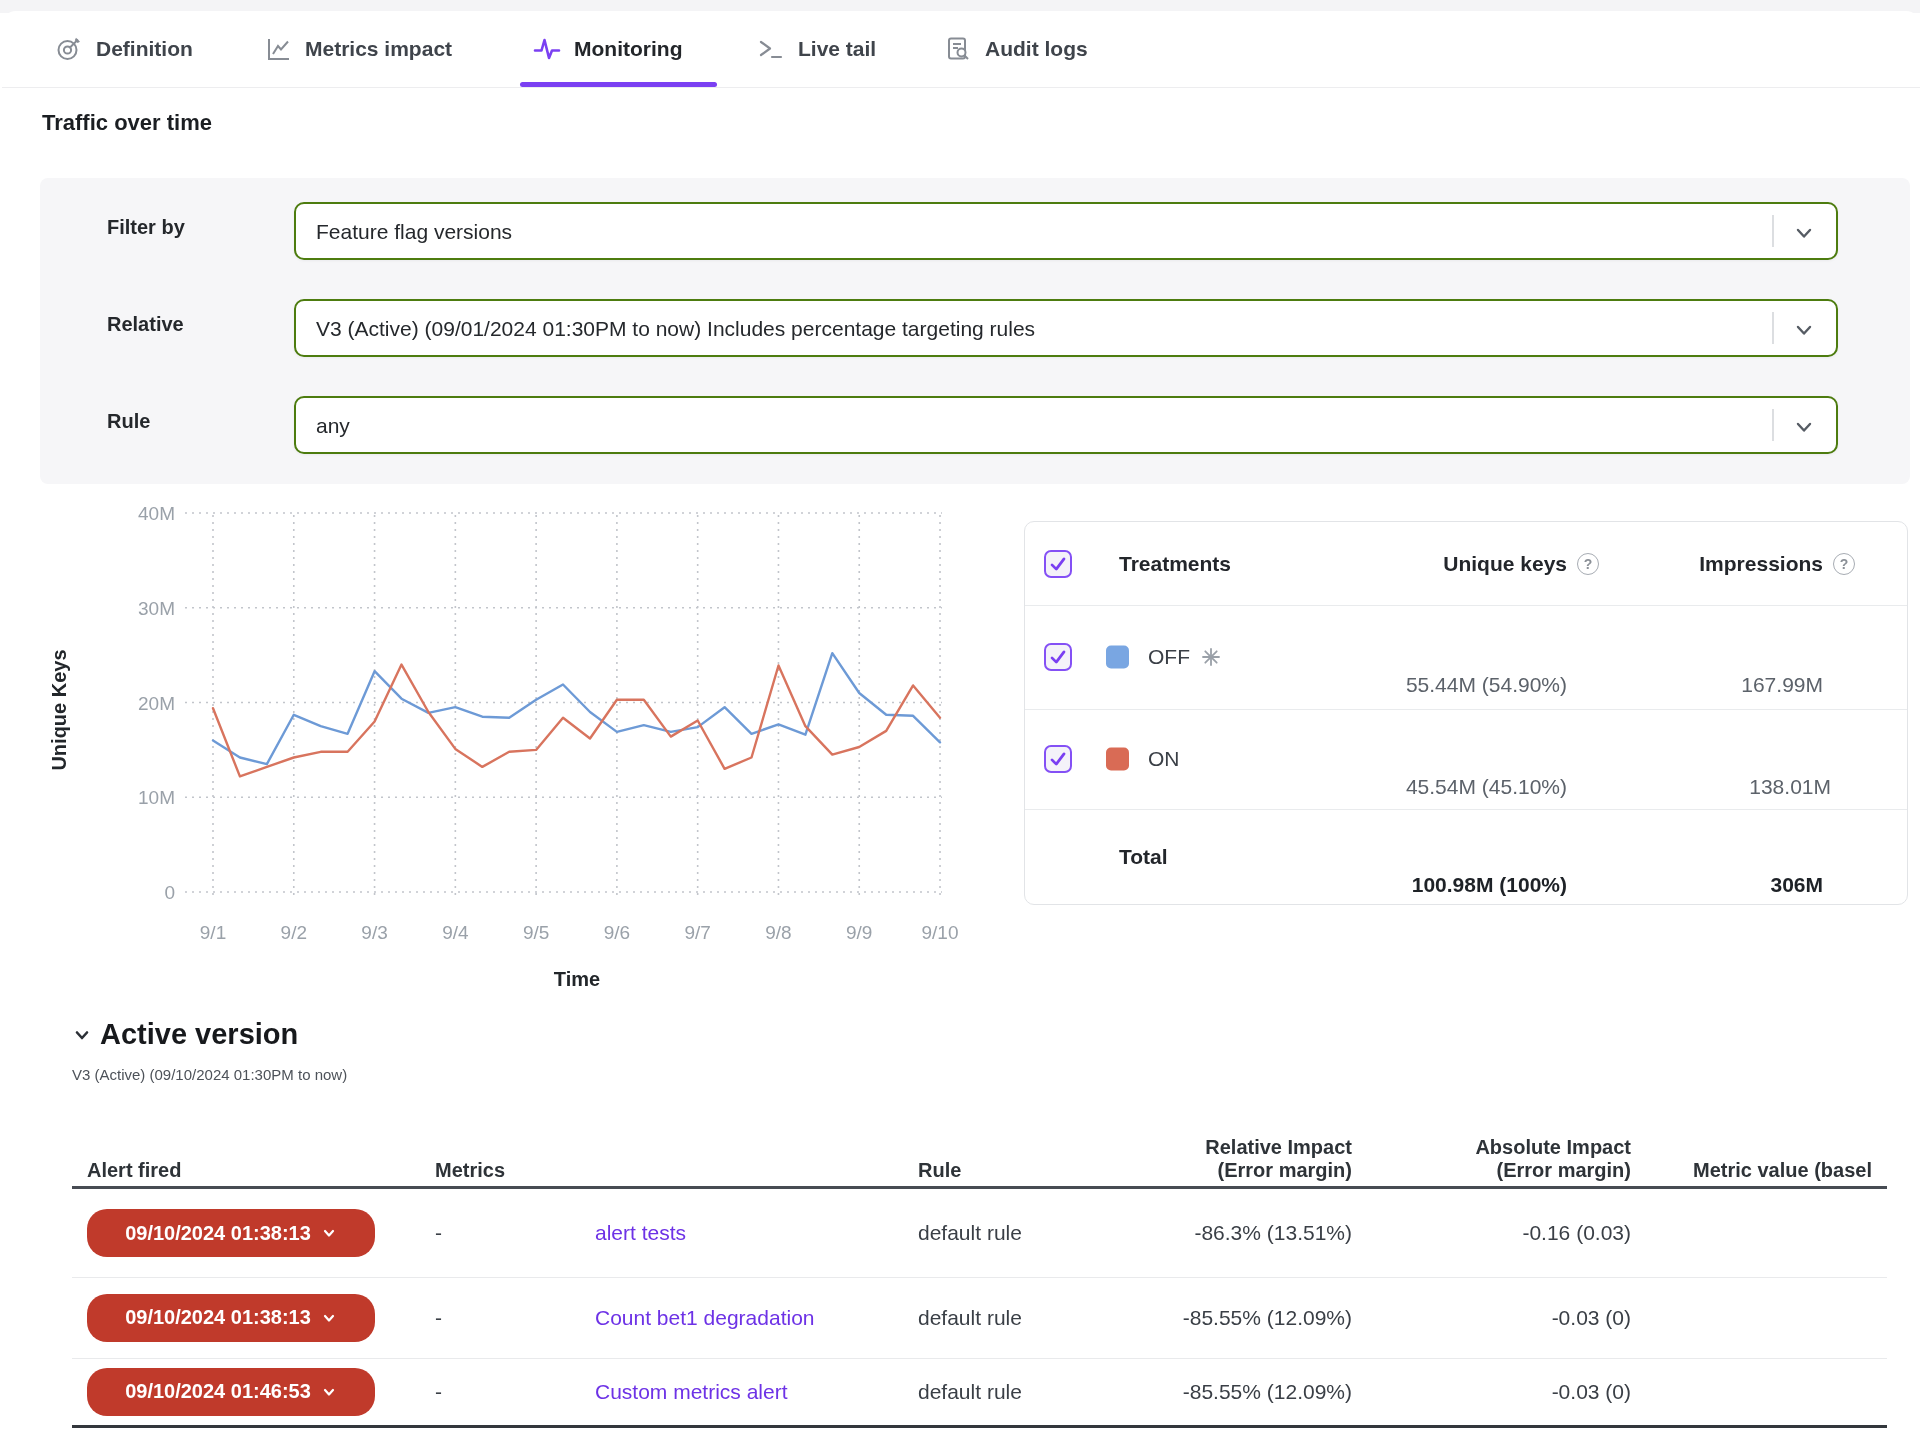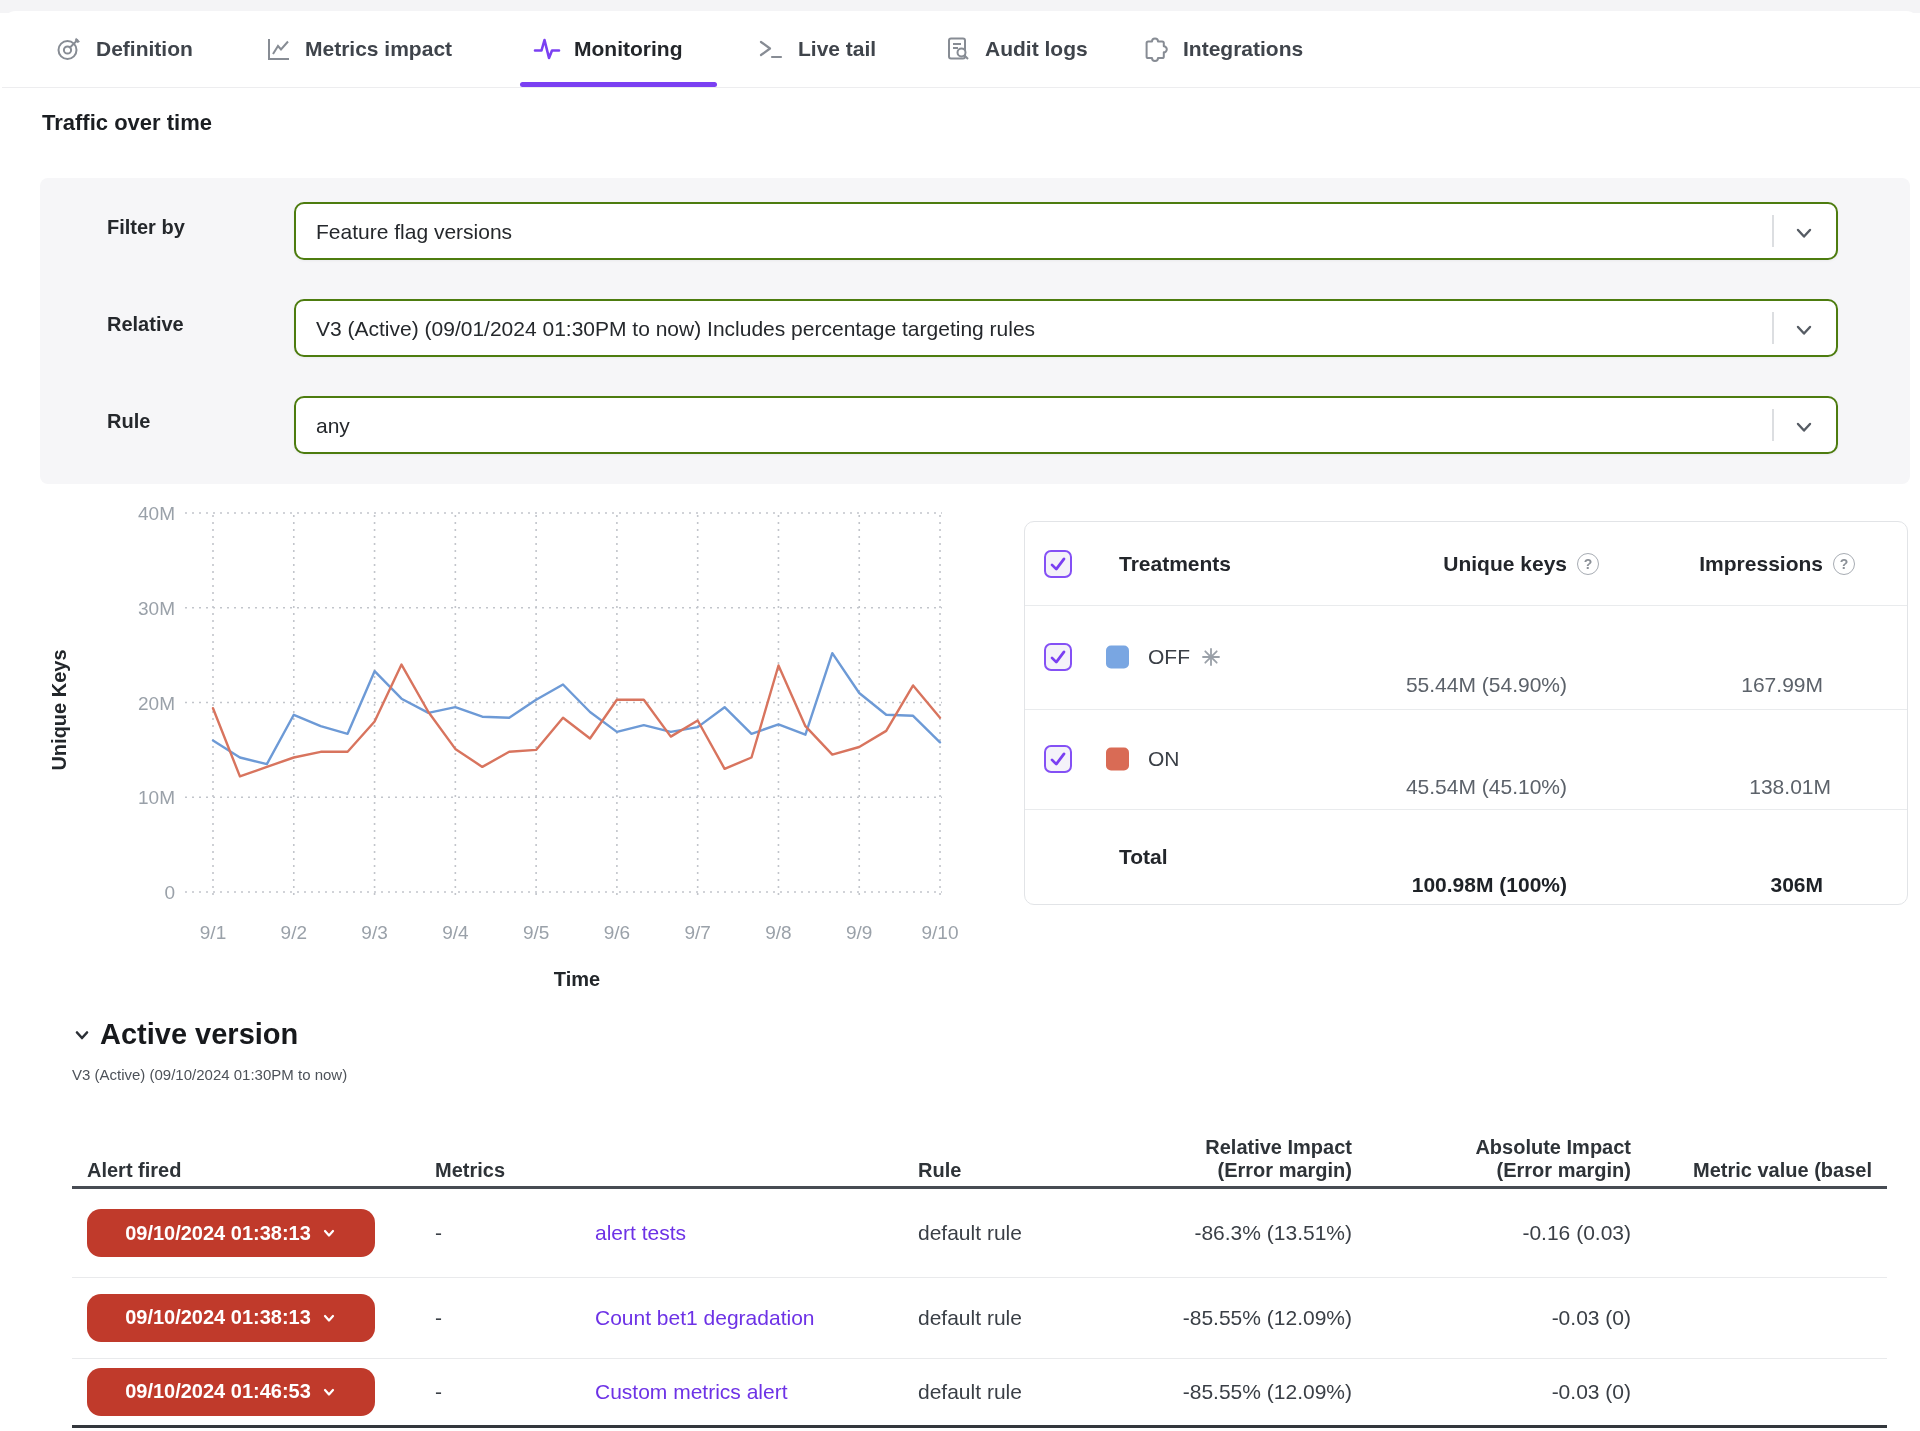--- a/index.html
+++ b/index.html
@@ -45,21 +45,21 @@
   .av-title{font-size:29px;font-weight:bold;color:#17191c;margin:0;}
   .av-sub{position:absolute;left:72px;top:1066px;font-size:15px;color:#4d5259;}
   
   .alerts{position:absolute;left:72px;top:1110px;width:1818px;height:321px;overflow:hidden;}
   .ah{position:absolute;top:0;height:72px;display:flex;align-items:flex-end;font-size:20px;font-weight:bold;color:#2e3338;white-space:nowrap;}
   .ah.two{flex-direction:column;justify-content:flex-end;align-items:flex-end;}
   .ah-underline{position:absolute;left:0;top:76px;width:1815px;height:2.5px;background:#474c53;}
   .a-row{position:absolute;left:0;width:1900px;}
   .a-div{position:absolute;left:0;width:1815px;height:1px;background:#e9eaec;}
   .a-bottom{position:absolute;left:0;top:315px;width:1815px;height:3px;background:#33373c;}
-  .fired-btn{position:absolute;left:15px;top:50%;transform:translateY(-50%);width:288px;height:48px;background:#c03a2b;border-radius:14px;color:#fff;font-size:20px;font-weight:bold;display:flex;align-items:center;justify-content:center;gap:10px;cursor:pointer;white-space:nowrap;}
+  .fired-btn{position:absolute;left:15px;top:50%;transform:translateY(-50%);width:288px;height:48px;background:#c03a2b;border-radius:20px;color:#fff;font-size:20px;font-weight:bold;display:flex;align-items:center;justify-content:center;gap:10px;cursor:pointer;white-space:nowrap;}
   .a-cell{position:absolute;top:50%;transform:translateY(-50%);font-size:21px;color:#3a3f46;white-space:nowrap;}
   .a-link{color:#6d32e6;cursor:pointer;}
   .a-right{text-align:right;}
 </style>
 </head>
 <body>
 
 <div class="page">
   <div class="top-strip"></div>
 
@@ -105,28 +105,20 @@
       <span class="ticon">
         <svg viewBox="0 0 28 28" fill="none" stroke="#878c94" stroke-width="2">
             <rect x="5" y="3.5" width="16" height="20" rx="2"></rect>
             <line x1="9" y1="9" x2="17" y2="9"></line>
             <line x1="9" y1="13" x2="14" y2="13"></line>
             <circle cx="17.5" cy="17.5" r="4" fill="#fff"></circle>
             <line x1="20.5" y1="20.5" x2="24" y2="24"></line>
           </svg>
       </span>
       <span class="tlabel">Audit logs</span>
-    </div>
-    <div class="tab" style="left:1140px">
-      <span class="ticon">
-        <svg viewBox="0 0 28 28" fill="none" stroke="#878c94" stroke-width="2" stroke-linejoin="round">
-            <path d="M6.2,6.5 H10 A3,3 0 1 1 16,6.5 H20.2 Q21.8,6.5 21.8,8.1 V11.3 A3,3 0 1 1 21.8,17.3 V21.4 Q21.8,23 20.2,23 H16 A3,3 0 1 1 10,23 H6.2 Q4.6,23 4.6,21.4 V8.1 Q4.6,6.5 6.2,6.5 Z"></path>
-          </svg>
-      </span>
-      <span class="tlabel">Integrations</span>
     </div>
     <div class="tab-underline"></div>
   </div>
 
   <div class="page-title">Traffic over time</div>
 
   <div class="filter-panel">
     <div class="f-label" style="top:38px">Filter by</div>
     <div class="f-select" style="top:24px">
       <span class="f-value">Feature flag versions</span>

